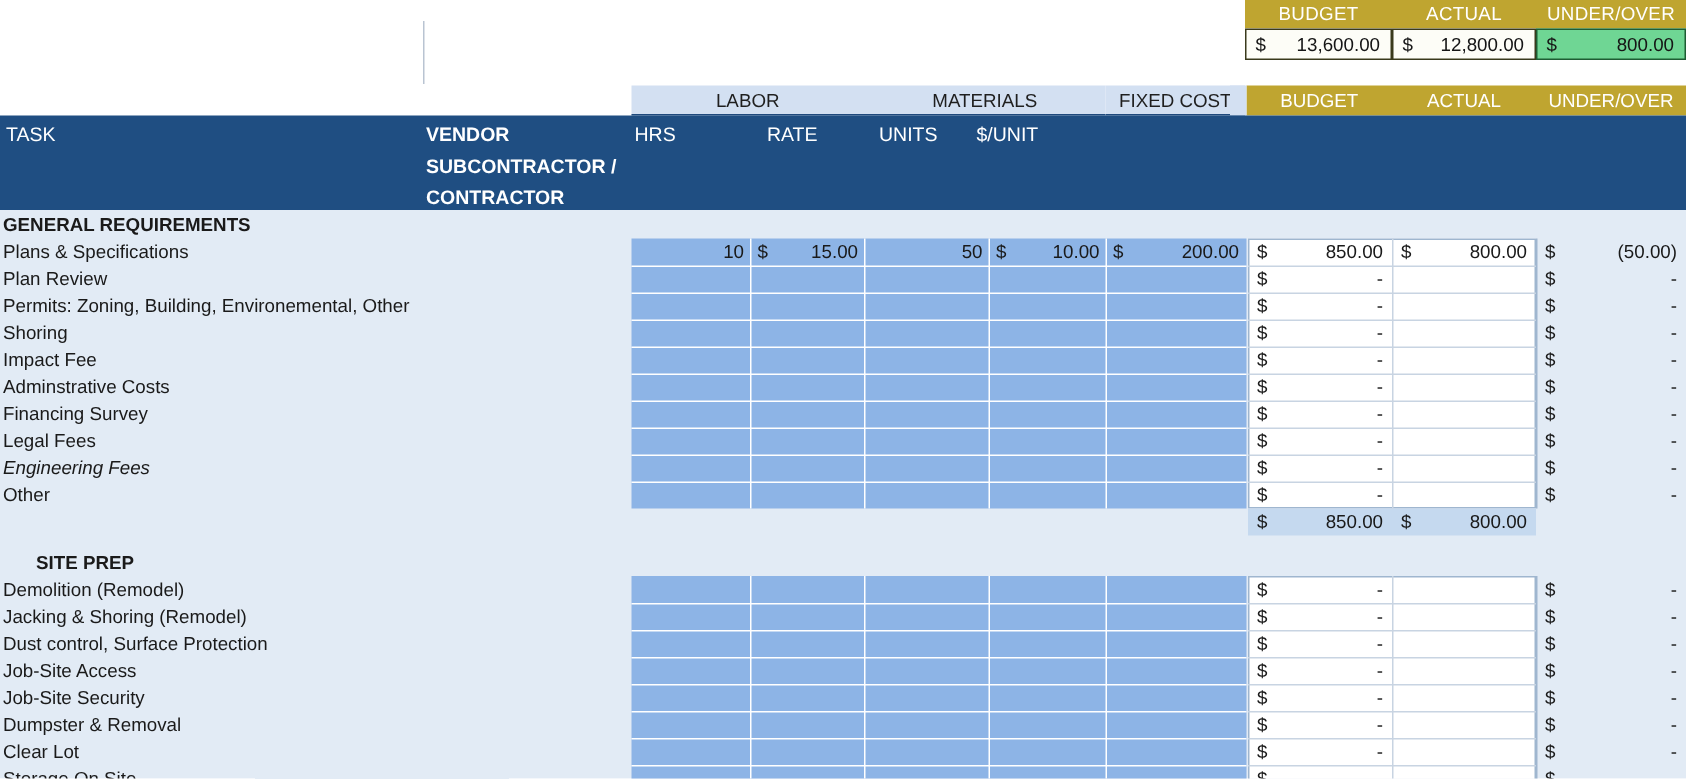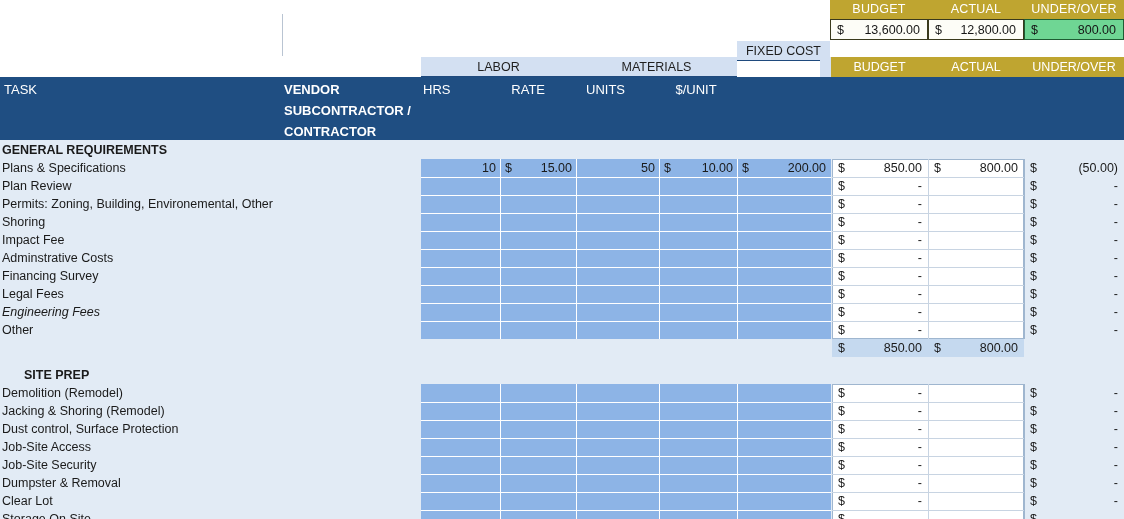--- a/index.html
+++ b/index.html
@@ -147,38 +147,38 @@
   </div>
   <div class="summary-val green" style="left:1024px; top:19px; width:100px;">
     <span class="dollar">$</span>
     <span class="num">800.00</span>
   </div>
 
   <div style="position:absolute; left:282px; top:14px; width:1px; height:42px; background:#b9c4d2;"></div>
 
   <div class="lightband" style="left:421px; top:57px; width:155px;">LABOR</div>
   <div class="lightband" style="left:576px; top:57px; width:161px;">MATERIALS</div>
-  <div class="lightband" style="left:737px; top:41px; width:93px;">FIXED COST</div>
+  <div class="lightband" style="left:737px; top:57px; width:93px;">FIXED COST</div>
 
   <div class="goldband2" style="left:831px; top:57px; width:97px;">BUDGET</div>
   <div class="goldband2" style="left:928px; top:57px; width:96px;">ACTUAL</div>
   <div class="goldband2" style="left:1024px; top:57px; width:100px;">UNDER/OVER</div>
 
   <div style="position:absolute; left:820px; top:57px; width:11px; height:20px; background:#d3e0f2;"></div>
 
   <div class="hdr-blue" style="left:0; top:77px; width:1124px; height:63px;"></div>
 
   <div class="hdr-txt" style="left:4px; top:79px;">TASK</div>
   <div class="hdr-txt" style="left:284px; top:79px; width:135px;font-weight:bold;">VENDOR
 SUBCONTRACTOR /
 CONTRACTOR</div>
   <div class="hdr-txt" style="left:423px; top:79px; width:70px; text-align:left;">HRS</div>
   <div class="hdr-txt" style="left:495px; top:79px; width:50px; text-align:right;">RATE</div>
   <div class="hdr-txt" style="left:570px; top:79px; width:55px; text-align:right;">UNITS</div>
-  <div class="hdr-txt" style="left:666px; top:79px; width:60px; text-align:center;">$/UNIT</div>
+  <div class="hdr-txt" style="left:651px; top:79px; width:60px; text-align:left;">$/UNIT</div>
 
   <div id="body-layer">
       <div class="cell task section l" style="left:2px; top:141px; width:400px; height:18px;">GENERAL REQUIREMENTS</div>
       <div class="entry-block" style="left:421px; top:159px; width:410px; height:180px;"></div>
       <div class="entry-v" style="left:500px; top:159px; height:180px;"></div>
       <div class="entry-v" style="left:576px; top:159px; height:180px;"></div>
       <div class="entry-v" style="left:659px; top:159px; height:180px;"></div>
       <div class="entry-v" style="left:737px; top:159px; height:180px;"></div>
       <div class="entry-h" style="left:421px; top:177px; width:410px;"></div>
       <div class="entry-h" style="left:421px; top:195px; width:410px;"></div>

